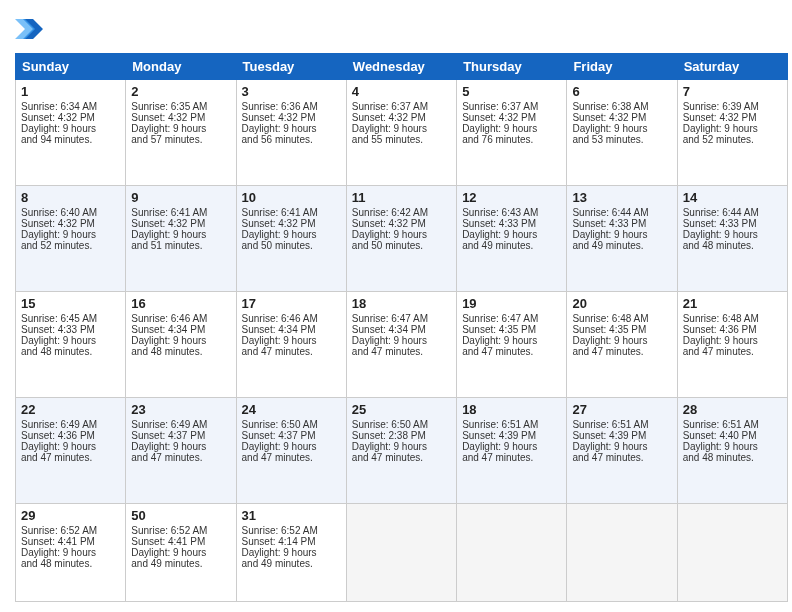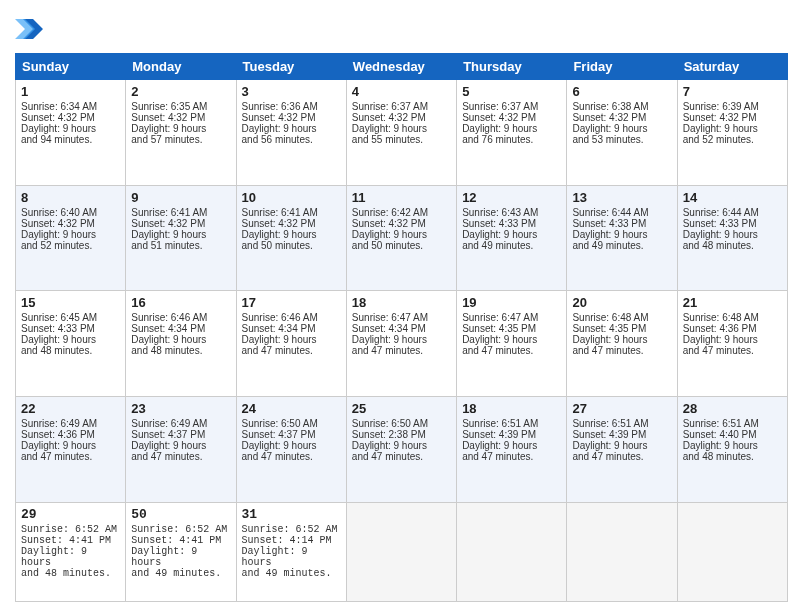--- a/index.html
+++ b/index.html
@@ -72,21 +72,20 @@
       vertical-align: top;
       padding: 4px 5px;
       border: 1px solid #ccc;
       font-size: 10px;
       color: #333;
       background: #fff;
       height: 86px;
     }
     .calendar tr:last-child td {
       height: 80px;
-      font-family: Liberation Mono, monospace;
     }
     .day-num {
       font-size: 13px;
       font-weight: bold;
       color: #222;
       display: block;
       margin-bottom: 2px;
     }
     .empty-cell {
       background: #f5f5f5 !important;

